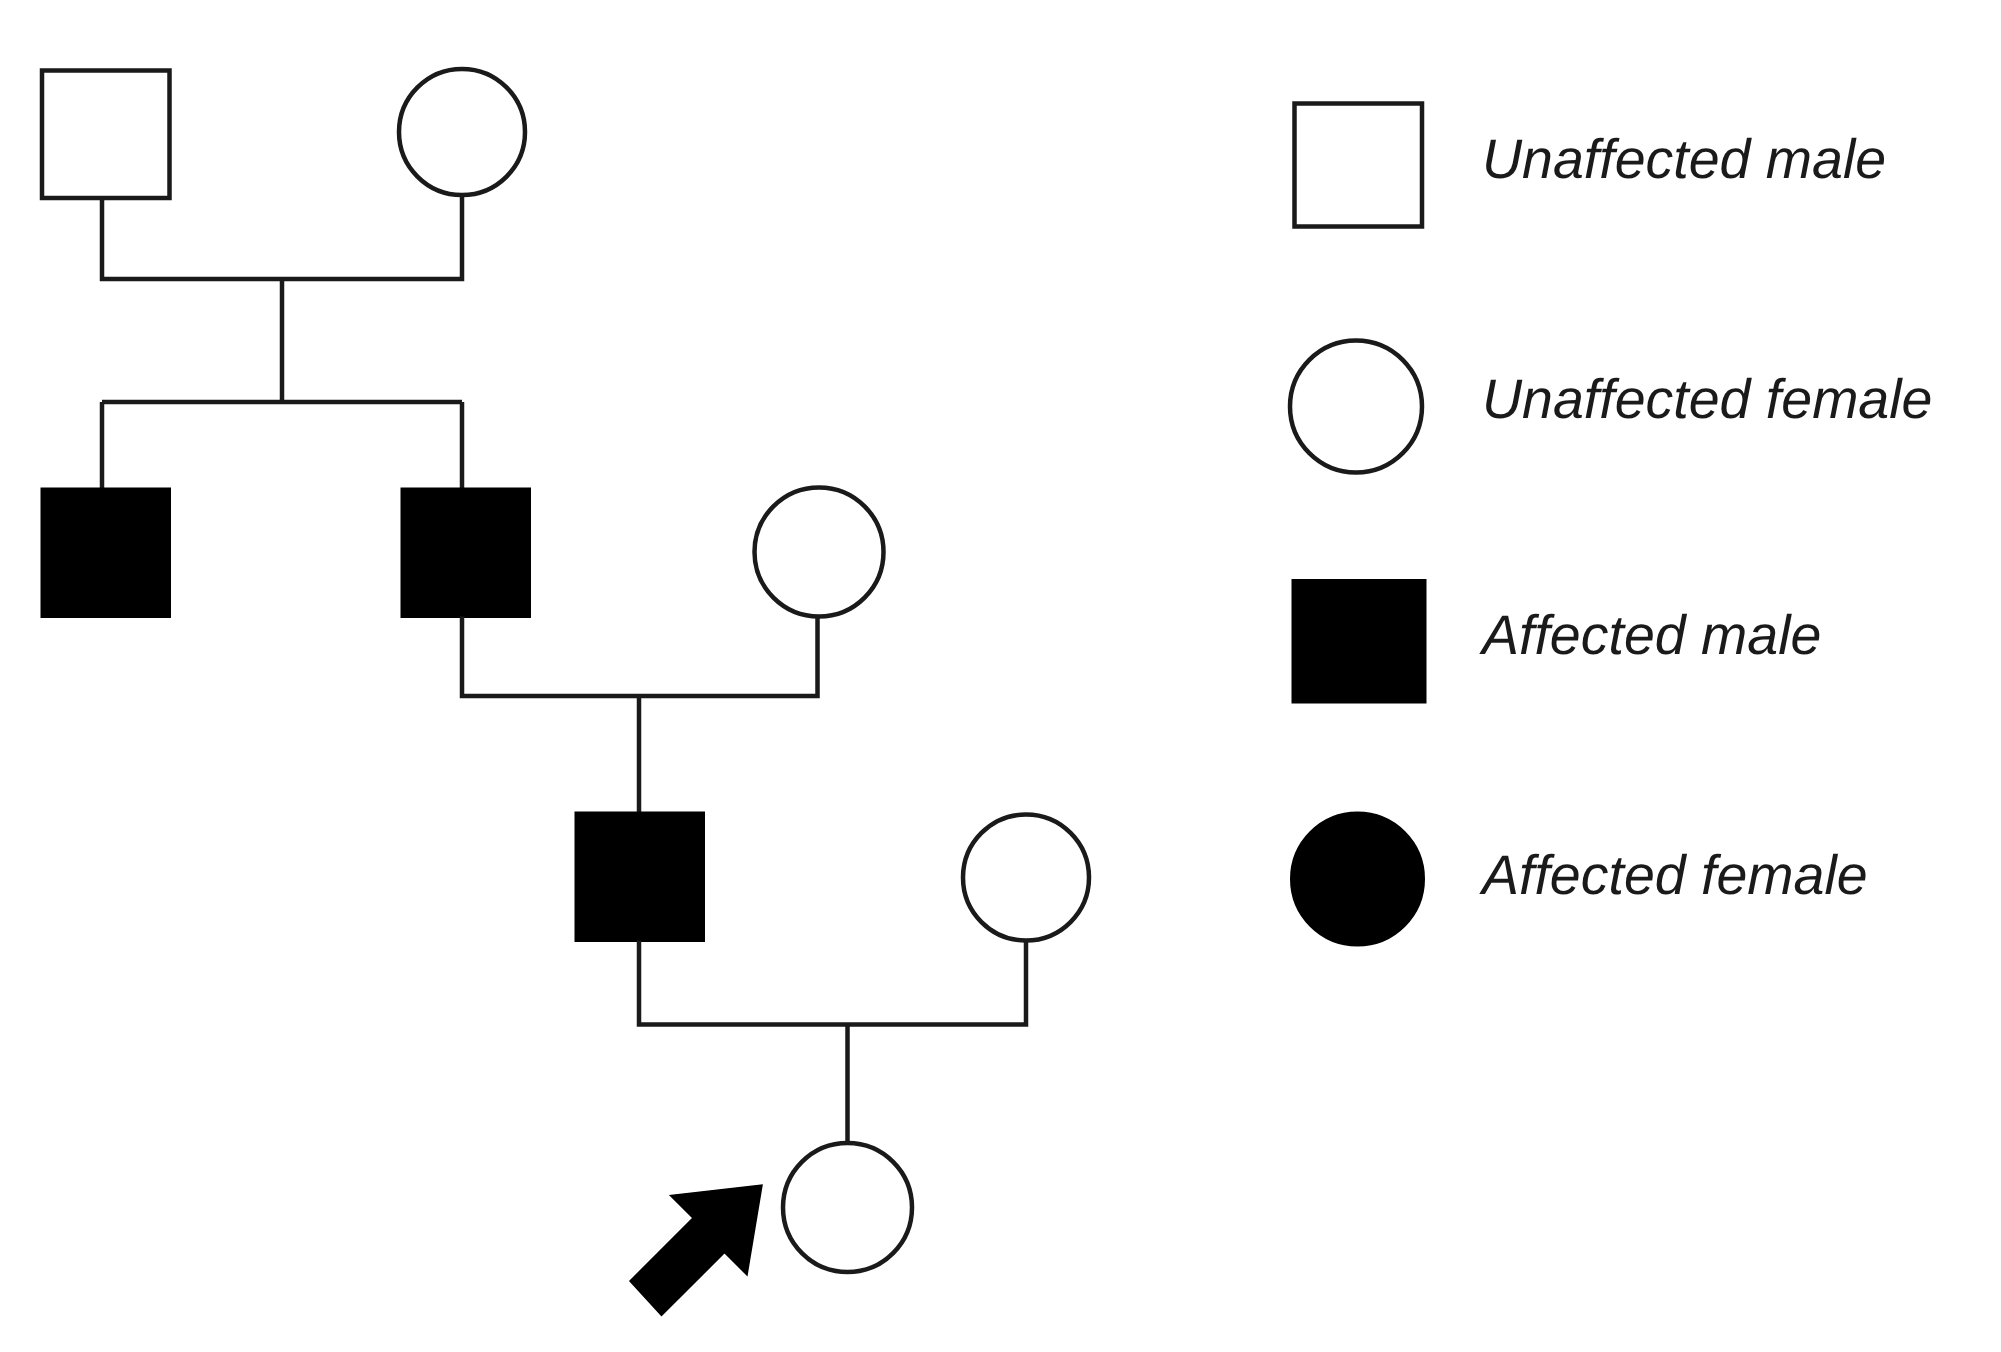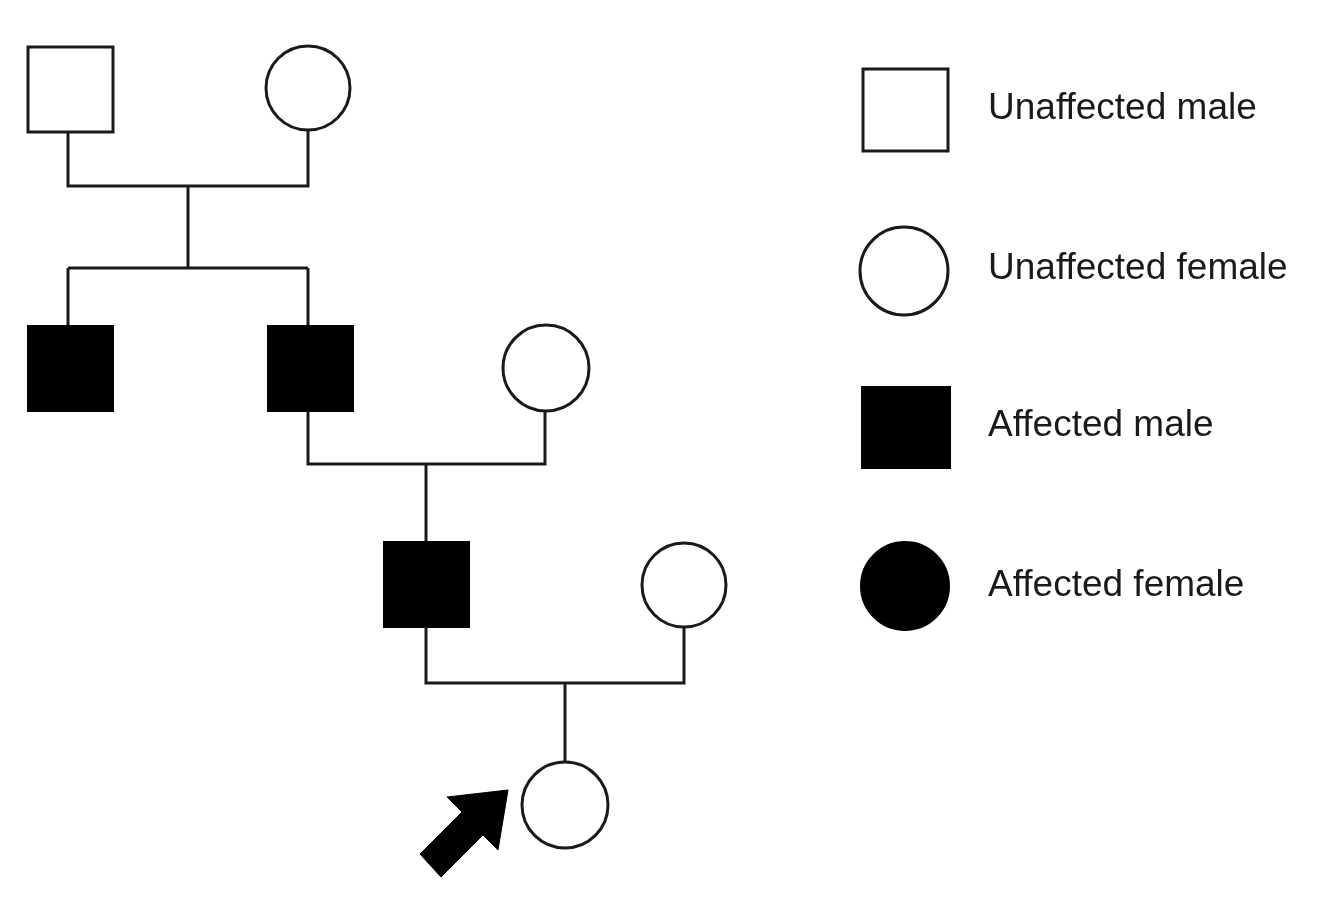--- a/index.html
+++ b/index.html
@@ -12,20 +12,21 @@
     width: 1334px;
     height: 901px;
     font-family: "Liberation Sans", sans-serif;
     overflow: hidden;
   }
   #pedigree-root {
     position: relative;
     width: 1334px;
     height: 901px;
     background: #ffffff;
+    font-style: italic;
   }
   svg.canvas {
     display: block;
     width: 1334px;
     height: 901px;
   }
   .sym-open {
     fill: #ffffff;
     stroke: #1a1a1a;
     stroke-width: 3;

